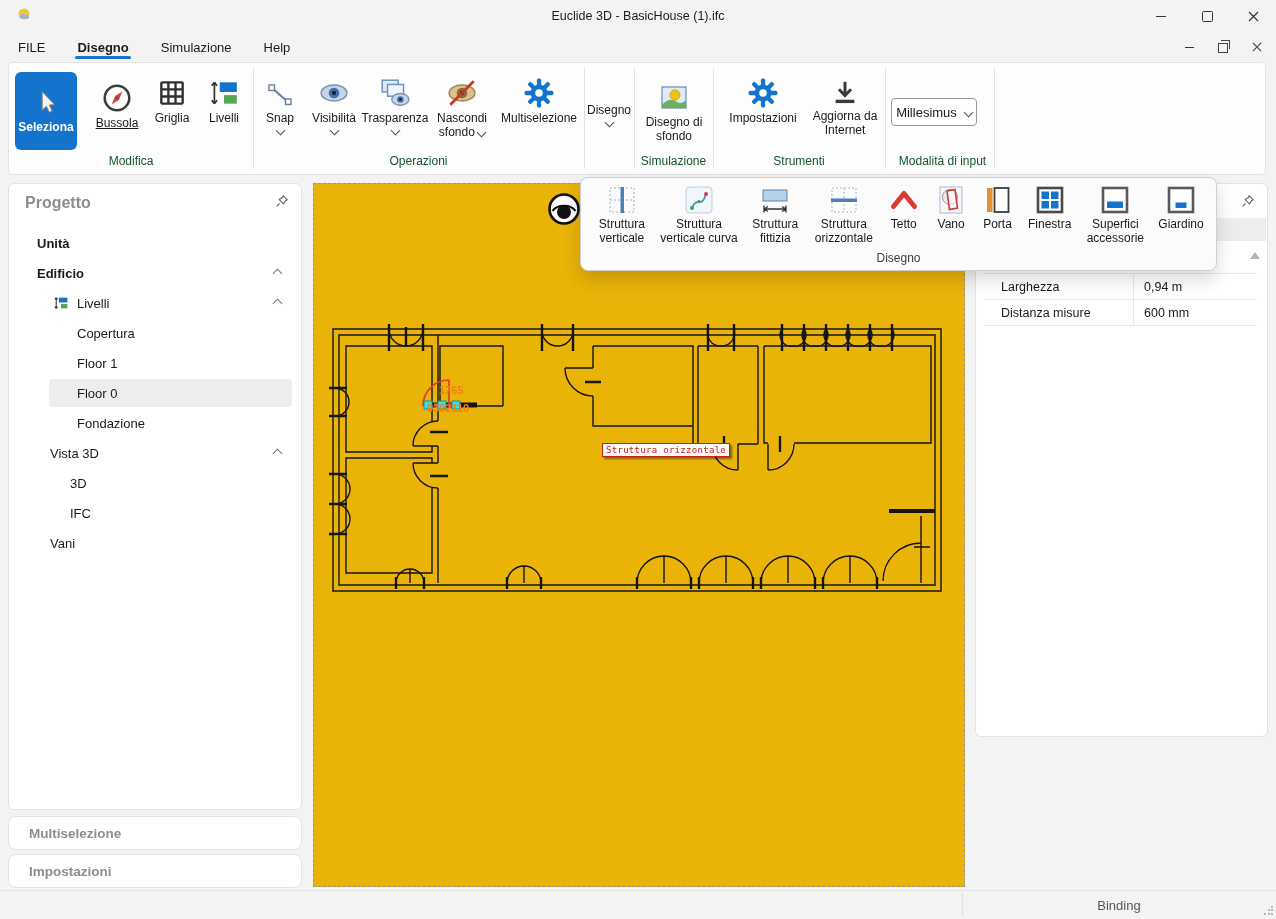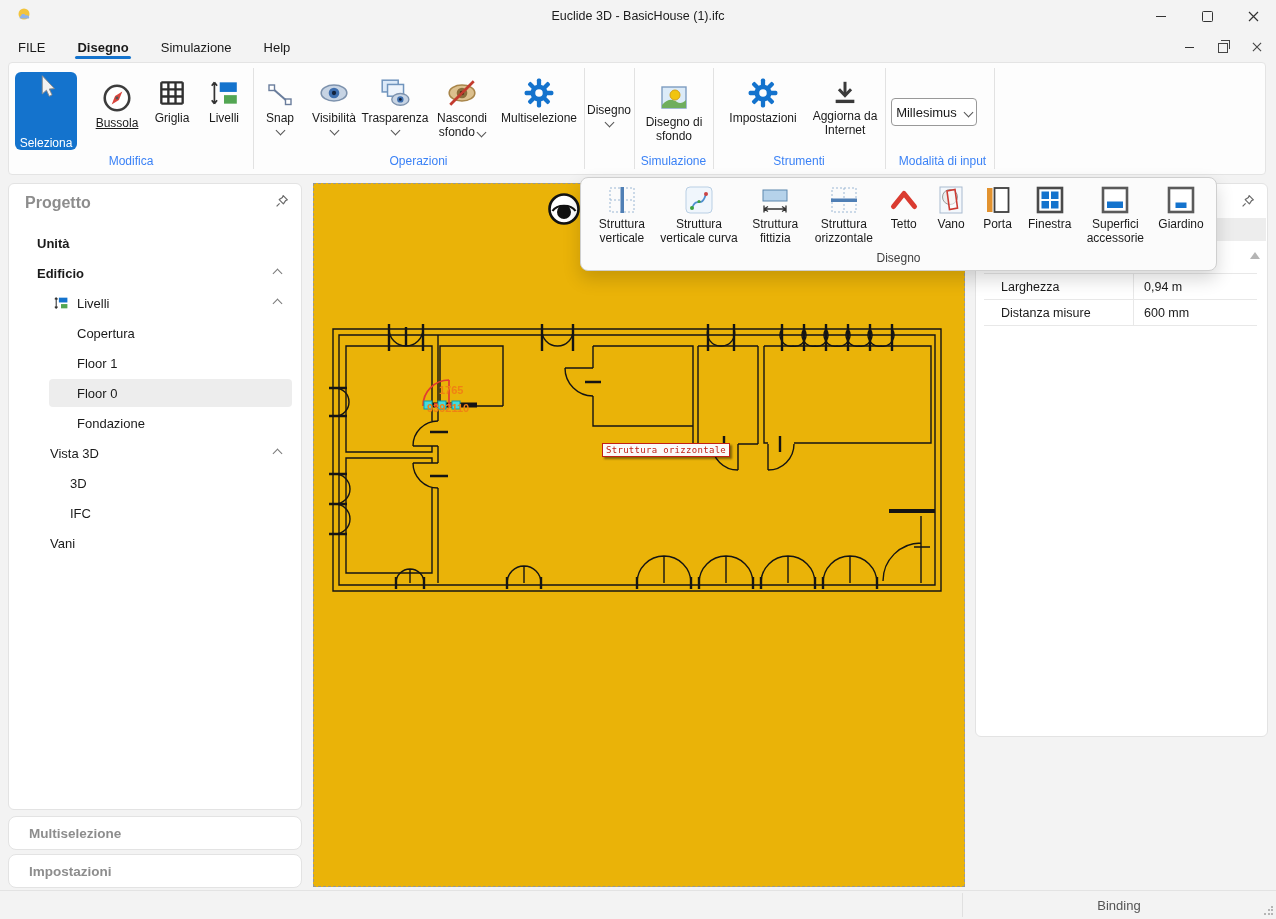--- a/index.html
+++ b/index.html
@@ -21,25 +21,25 @@
   .menubar{position:absolute;left:0;top:32px;width:1276px;height:30px;display:flex;align-items:stretch;padding-left:16px;gap:28px;box-sizing:border-box;}
   .menu-item{display:flex;align-items:center;position:relative;font-size:13px;padding:0 2px;}
   .menu-item.active{font-weight:bold;}
   .menu-item.active::after{content:"";position:absolute;left:0;right:0;bottom:3px;height:3px;border-radius:2px;background:#1473cd;}
   .mdi-btns{position:absolute;right:14px;top:32px;height:30px;display:flex;gap:24px;align-items:center;}
   .mdi-restore{width:8px;height:8px;border:1.1px solid #444;position:relative;background:#f3f3f3;margin-top:2px;}
   .mdi-restore::before{content:"";position:absolute;left:2px;top:-4px;width:8px;height:8px;border:1.1px solid #444;border-bottom:none;border-left:none;}
   
   .ribbon{position:absolute;left:8px;top:62px;width:1258px;height:113px;background:#fdfdfd;border:1px solid #e4e4e4;border-radius:4px;box-sizing:border-box;}
   .rib-sep{position:absolute;top:5px;bottom:5px;width:1px;background:#e2e2e2;}
-  .rib-cap{position:absolute;bottom:6px;font-size:12px;color:#3b82f6;text-align:center;}
+  .rib-cap{position:absolute;bottom:6px;font-size:12px;color:#14532d;text-align:center;}
   .rib-btn{position:absolute;display:flex;flex-direction:column;align-items:center;gap:2px;text-align:center;line-height:14px;font-size:12px;}
   .rib-btn .lbl{white-space:nowrap;}
   .rib-btn .lbl2{white-space:normal;}
-  .sel-btn{left:6px;top:9px;width:62px;height:78px;background:#1473cd;border-radius:6px;color:#fff;justify-content:space-between;gap:4px;}
+  .sel-btn{left:6px;top:9px;width:62px;height:78px;background:#1473cd;border-radius:6px;color:#fff;justify-content:center;gap:4px;font-weight:bold;}
   .chev{display:inline-block;width:6px;height:6px;border-right:1.4px solid #555;border-bottom:1.4px solid #555;transform:rotate(45deg);vertical-align:middle;}
   .chev.up{transform:rotate(-135deg);border-color:#7a7a7a;}
   .combo{position:absolute;left:882px;top:35px;width:84px;height:26px;border:1px solid #999;border-radius:4px;background:#fff;display:flex;align-items:center;justify-content:center;gap:8px;font-size:13px;}
   
   .dd-panel{position:absolute;left:580px;top:177px;width:637px;height:94px;background:#fbfbfb;border:1px solid #cfcfcf;border-radius:8px;box-shadow:0 8px 18px rgba(0,0,0,.16);z-index:50;box-sizing:border-box;}
   .dd-items{display:flex;align-items:flex-start;padding:7px 8px 0 10px;gap:5px;}
   .dd-item{display:flex;flex-direction:column;align-items:center;gap:2px;font-size:12px;line-height:14px;text-align:center;}
   .dd-cap{position:absolute;left:0;right:0;bottom:5px;text-align:center;font-size:12px;color:#3f3f3f;}
   
   .proj-panel{position:absolute;left:8px;top:183px;width:294px;height:627px;background:#fff;border:1px solid #e3e3e3;border-radius:6px;box-sizing:border-box;z-index:10;}

